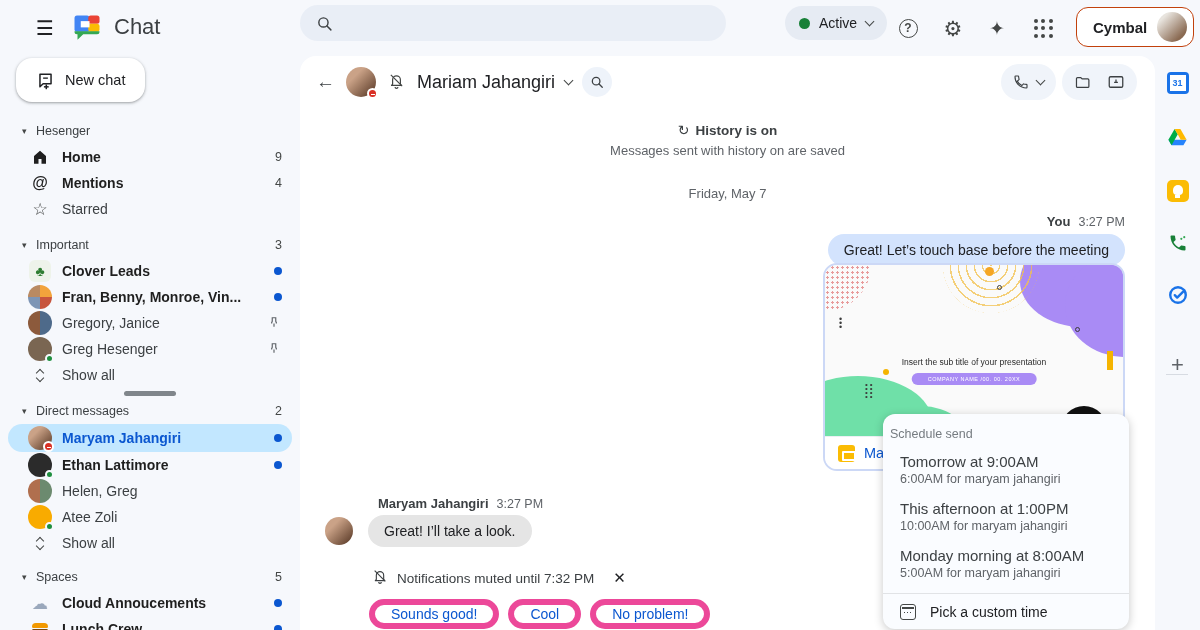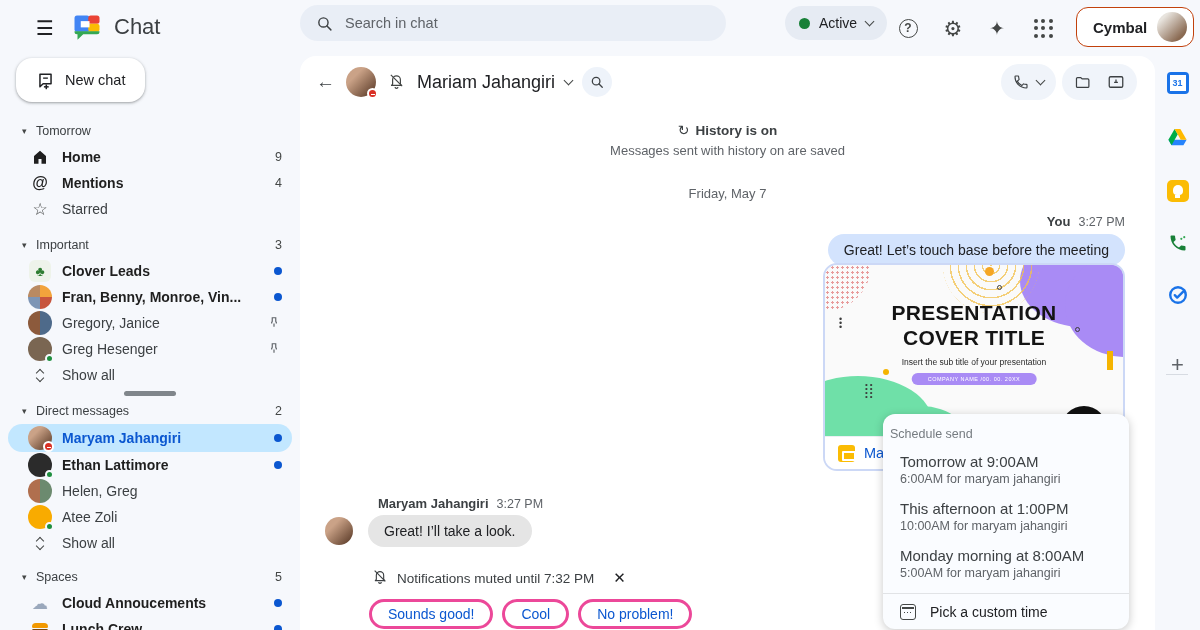--- a/index.html
+++ b/index.html
@@ -145,21 +145,21 @@
 
   .recv-meta { position:absolute; top:440px; left:78px; font-size:12.5px; color:#5f6368; }
   .recv-meta b { color:#3c4043; font-weight:bold; margin-right:8px; font-size:13px; }
   .recv-avatar { position:absolute; top:461px; left:25px; }
 
   .muted-row { position:absolute; top:512px; left:72px; display:flex; align-items:center; gap:9px; }
   .muted-text { font-size:13.5px; color:#3c4043; }
   .muted-close { font-size:15px; color:#202124; margin-left:10px; cursor:pointer; }
 
   .chips-row { position:absolute; top:543px; left:69px; display:flex; gap:9px; }
-  .chip { height:30px; border:3px solid #ec4899; border-radius:15px; background:#fff; padding:0 16px;
+  .chip { height:30px; border:6px solid #ec4899; border-radius:15px; background:#fff; padding:0 16px;
     font-size:14px; color:#0b57d0; font-family:inherit; display:flex; align-items:center; cursor:pointer; }
 
   
   #popup { position:absolute; left:883px; top:414px; width:246px; height:215px; background:#fafcff;
     border-radius:12px; box-shadow:0 2px 10px rgba(0,0,0,.22); z-index:10; display:flex; flex-direction:column;
     overflow:hidden; }
   .pop-title { padding:13px 7px 5px; font-size:12.5px; color:#757b80; }
   .pop-opt { padding:7px 17px; cursor:pointer; }
   .pop-primary { font-size:15px; color:#3c4043; }
   .pop-secondary { font-size:12.5px; color:#5f6368; margin-top:2px; }
@@ -198,21 +198,20 @@
     <rect x="7" y="6.5" width="7" height="5" fill="#fff"></rect>
     <path d="M2 14.5 h20 a0 0 0 0 1 0 0 v.5 a2 2 0 0 1 -2 2 H9 l-4.6 4.4 v-4.4 H4 a2 2 0 0 1 -2 -2 z" fill="#34a853"></path>
   </svg>
   <div class="app-name">Chat</div>
 
   <div class="search-pill">
     <svg width="17" height="17" viewBox="0 0 24 24">
       <circle cx="10.5" cy="10.5" r="6.5" fill="none" stroke="#3c4043" stroke-width="2"></circle>
       <line x1="15.5" y1="15.5" x2="21" y2="21" stroke="#3c4043" stroke-width="2" stroke-linecap="round"></line>
     </svg>
-    <input type="text" placeholder="Search in chat" style="">
   </div>
 
   <div class="status-pill">
     <span class="status-dot"></span>
     <span class="status-label">Active</span>
     <span class="chev"></span>
   </div>
 
   <div class="tb-icon" style="left:891px">
     <span class="help-circle">?</span>
@@ -251,21 +250,21 @@
       <line x1="13" y1="17" x2="13" y2="23" stroke="#202124" stroke-width="1.9"></line>
       <line x1="10" y1="20" x2="16" y2="20" stroke="#202124" stroke-width="1.9"></line>
     </svg>
     <span class="lbl">New chat</span>
   </div>
 
   <div id="nav">
 
     <div class="row section">
       <span class="carat">▾</span>
-      <span class="slabel">Tomorrow</span>
+      <span class="slabel">Hesenger</span>
     </div>
     <div class="row item bold">
       <span class="ricon">
         <svg width="18" height="18" viewBox="0 0 24 24">
             <path d="M12 3.5 4 10.5 V21 h6 v-6.5 h4 V21 h6 V10.5 z" fill="#1f1f1f"></path>
           </svg>
       </span>
       <span class="rlabel">Home</span>
       <span class="rcount">9</span>
     </div>
@@ -472,21 +471,20 @@
         <span class="arc-dot"></span>
       <span class="pink-dots"></span>
       <span class="dotcol" style="left:14px;top:52px">•<br>•<br>•</span>
       <span class="dotcol" style="left:40px;top:118px;font-size:8px">••<br>••<br>••<br>••</span>
       <span class="odot" style="left:172px;top:20px"></span>
       <span class="odot" style="left:250px;top:62px"></span>
       <span class="ydot"></span>
       <span class="chev-stack">
         <span class="chevY"></span><span class="chevY"></span><span class="chevY"></span>
       </span>
-      <div class="ptitle">PRESENTATION COVER TITLE</div>
       <div class="psub">Insert the sub title of your presentation</div>
       <div class="ppill">COMPANY NAME /00. 00. 20XX</div>
       <span class="plogo"></span>
     </div>
     <div class="pfile">
       <span class="slides-ic"></span>
       <span class="pfile-name">Ma</span>
     </div>
   </div>
 

